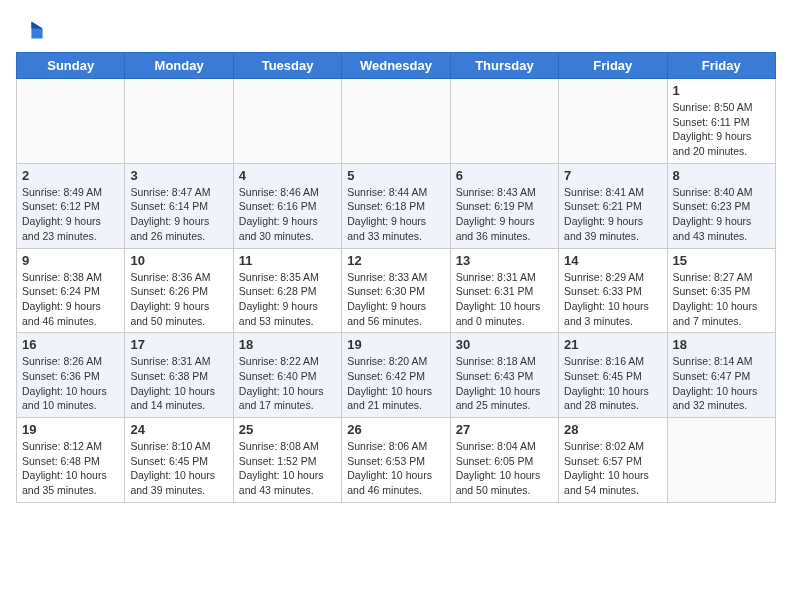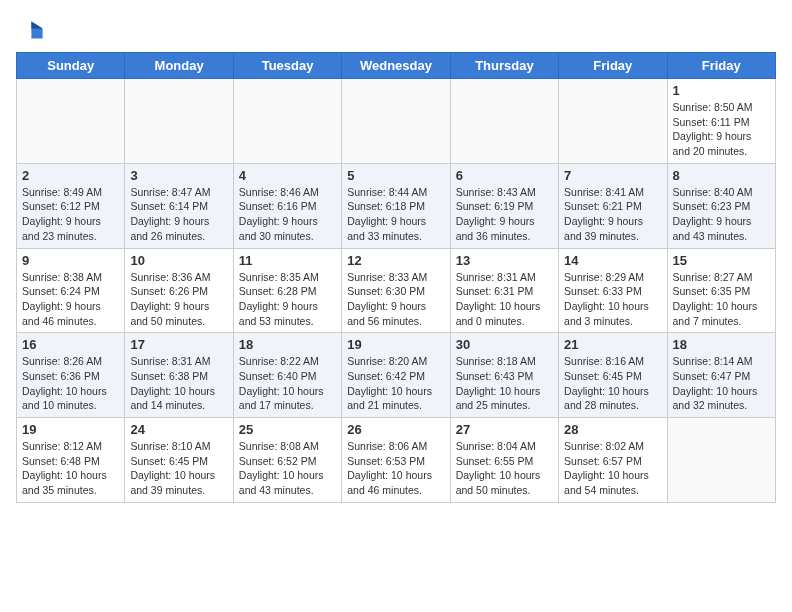--- a/index.html
+++ b/index.html
@@ -271,33 +271,33 @@
         </td>
         <td>
           <span class="day-num">24</span>
           <div class="day-info">Sunrise: 8:10 AM
 Sunset: 6:45 PM
 Daylight: 10 hours and 39 minutes.</div>
         </td>
         <td>
           <span class="day-num">25</span>
           <div class="day-info">Sunrise: 8:08 AM
-Sunset: 6:52 PM
+Sunset: 1:52 PM
 Daylight: 10 hours and 43 minutes.</div>
         </td>
         <td>
           <span class="day-num">26</span>
           <div class="day-info">Sunrise: 8:06 AM
 Sunset: 6:53 PM
 Daylight: 10 hours and 46 minutes.</div>
         </td>
         <td>
           <span class="day-num">27</span>
           <div class="day-info">Sunrise: 8:04 AM
-Sunset: 6:55 PM
+Sunset: 6:05 PM
 Daylight: 10 hours and 50 minutes.</div>
         </td>
         <td>
           <span class="day-num">28</span>
           <div class="day-info">Sunrise: 8:02 AM
 Sunset: 6:57 PM
 Daylight: 10 hours and 54 minutes.</div>
         </td>
         <td class="empty"></td>
       </tr>

